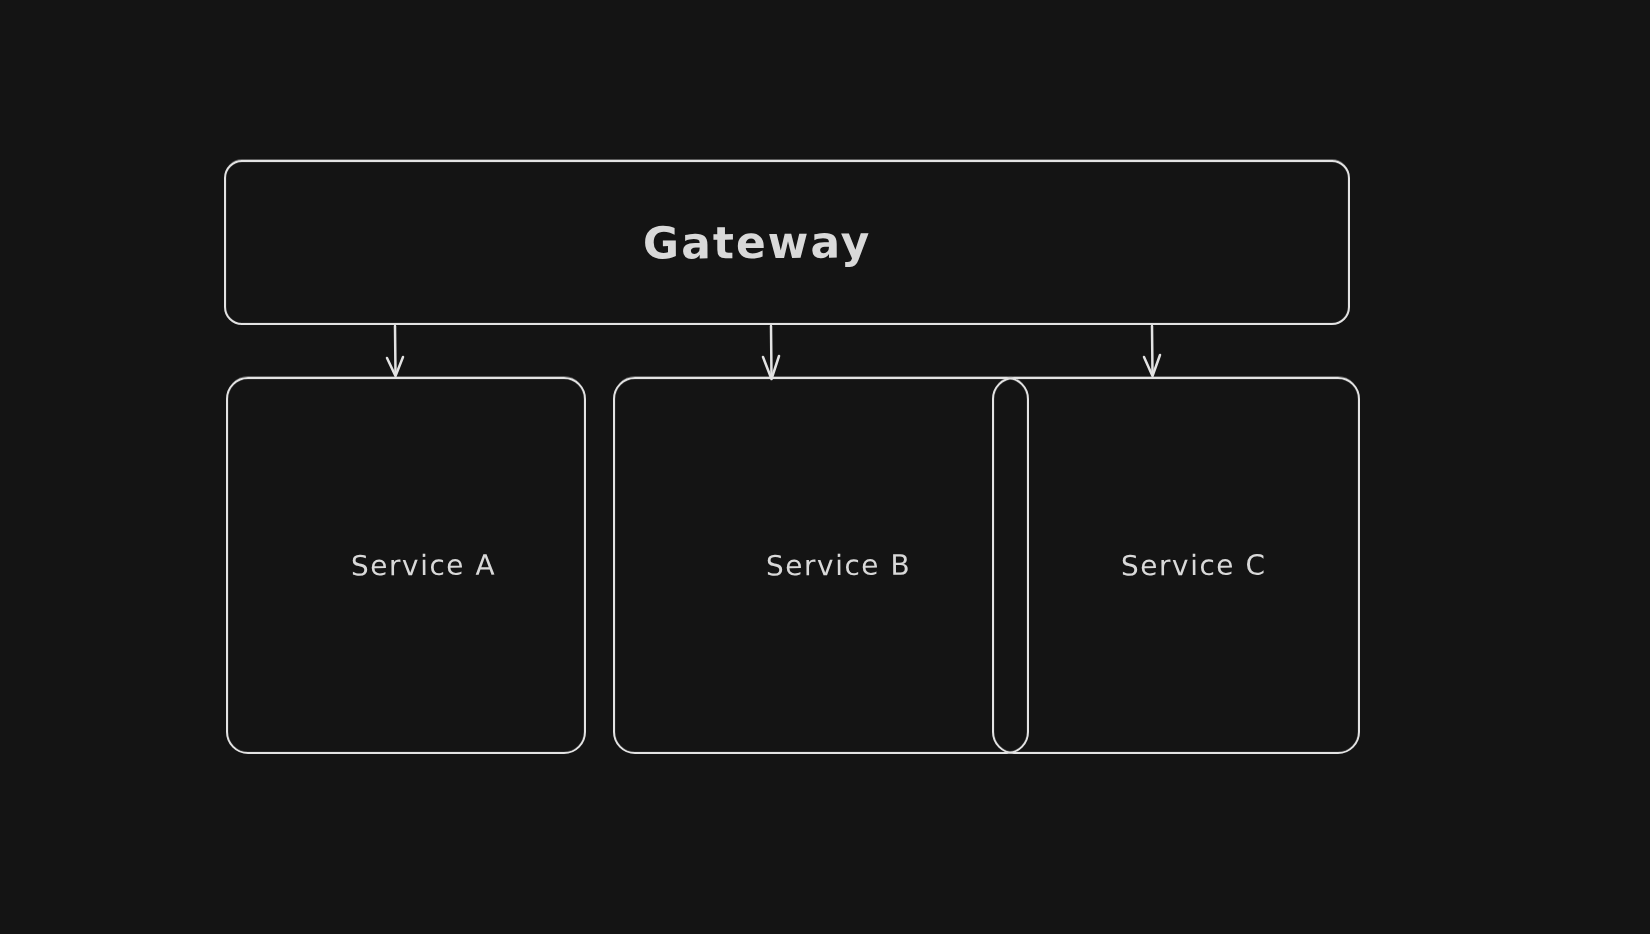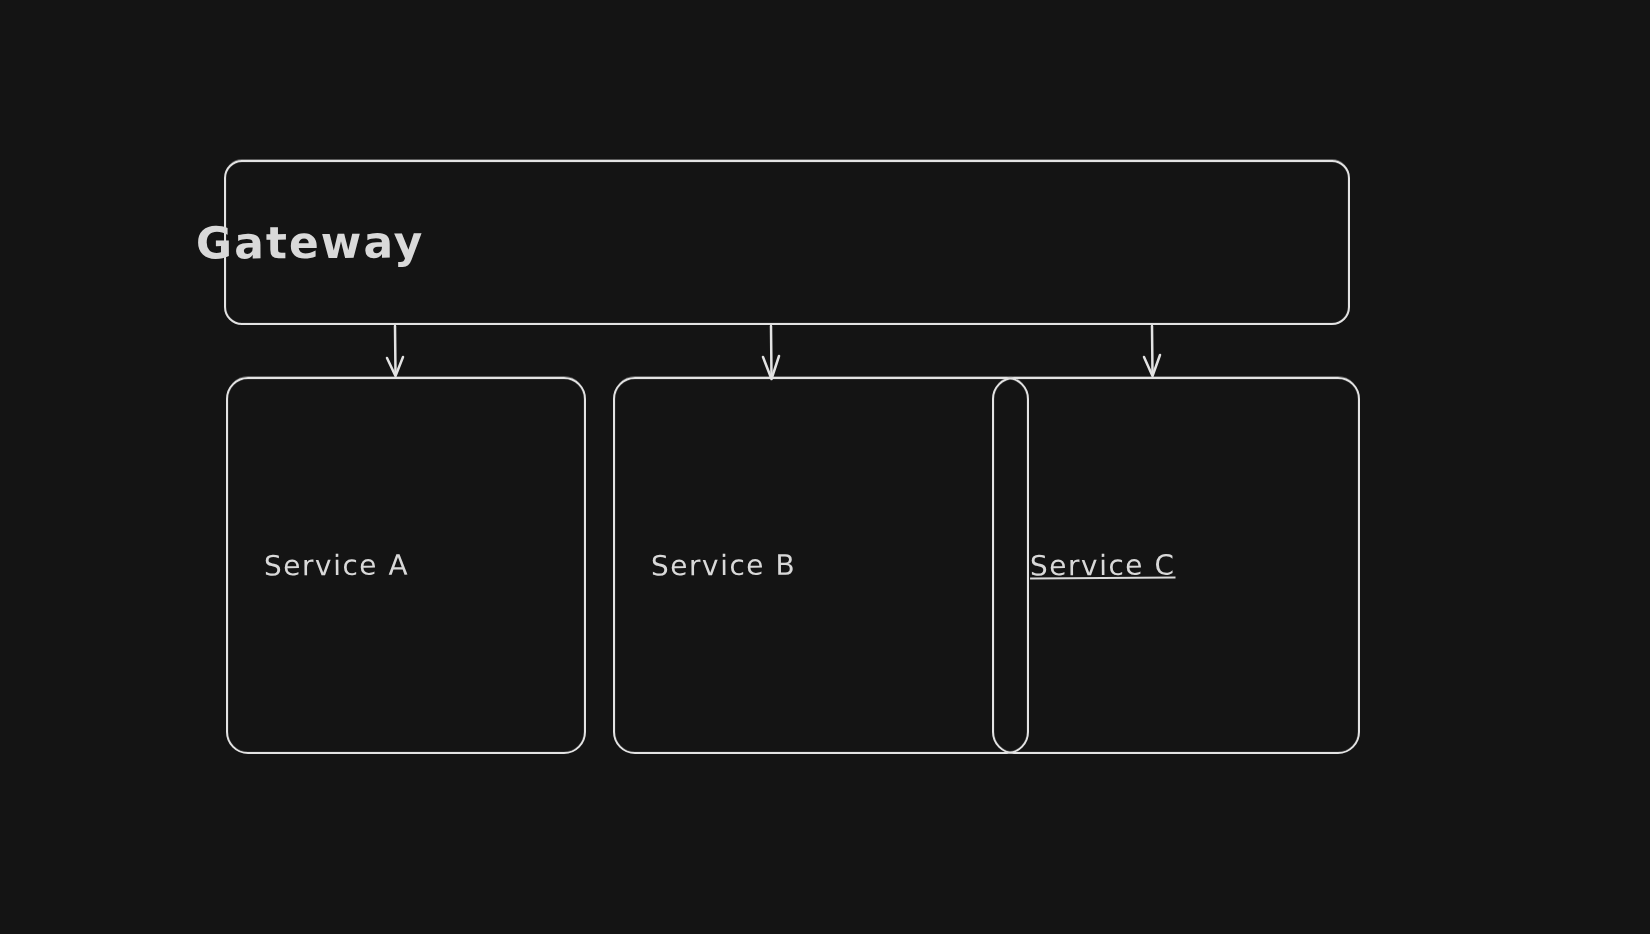--- a/index.html
+++ b/index.html
@@ -18,20 +18,21 @@
     height: 934px;
     background: var(--bg);
     overflow: hidden;
   }
   .node {
     position: absolute;
     border: 2.5px solid var(--stroke);
     background: transparent;
     display: flex;
     align-items: center;
+    justify-content: center;
     color: var(--text);
     
     box-shadow:
       0 -2px 0 -1px rgba(227,227,227,0.35),
       inset 0 0 0 0.5px rgba(227,227,227,0.18);
   }
   .node-gateway {
     left: 224px;
     top: 160px;
     width: 1126px;
@@ -45,21 +46,21 @@
     transform: translateX(-30px) rotate(-0.3deg);
   }
   .node-service {
     top: 377px;
     height: 377px;
     border-radius: 22px;
     padding-left: 36px;
   }
   .node-service-a { left: 226px; width: 360px; }
   .node-service-b { left: 613px; width: 416px; }
-  .node-service-c { left: 992px; width: 368px; text-decoration: underline; }
+  .node-service-c { left: 992px; width: 368px; }
   .node-service .node-label {
     font-size: 28px;
     font-weight: 400;
     letter-spacing: 1.5px;
     transform: rotate(-0.4deg);
   }
   .node-label {
     color: var(--text);
     white-space: nowrap;
     user-select: none;

